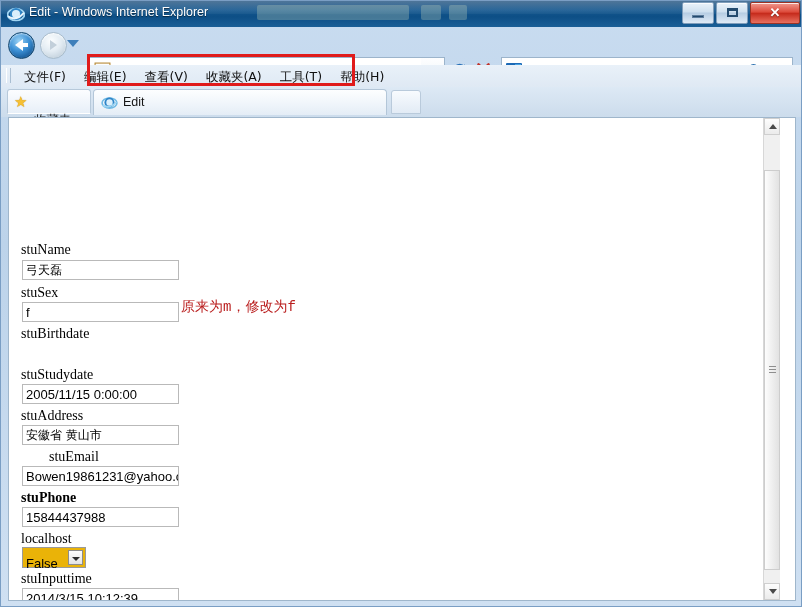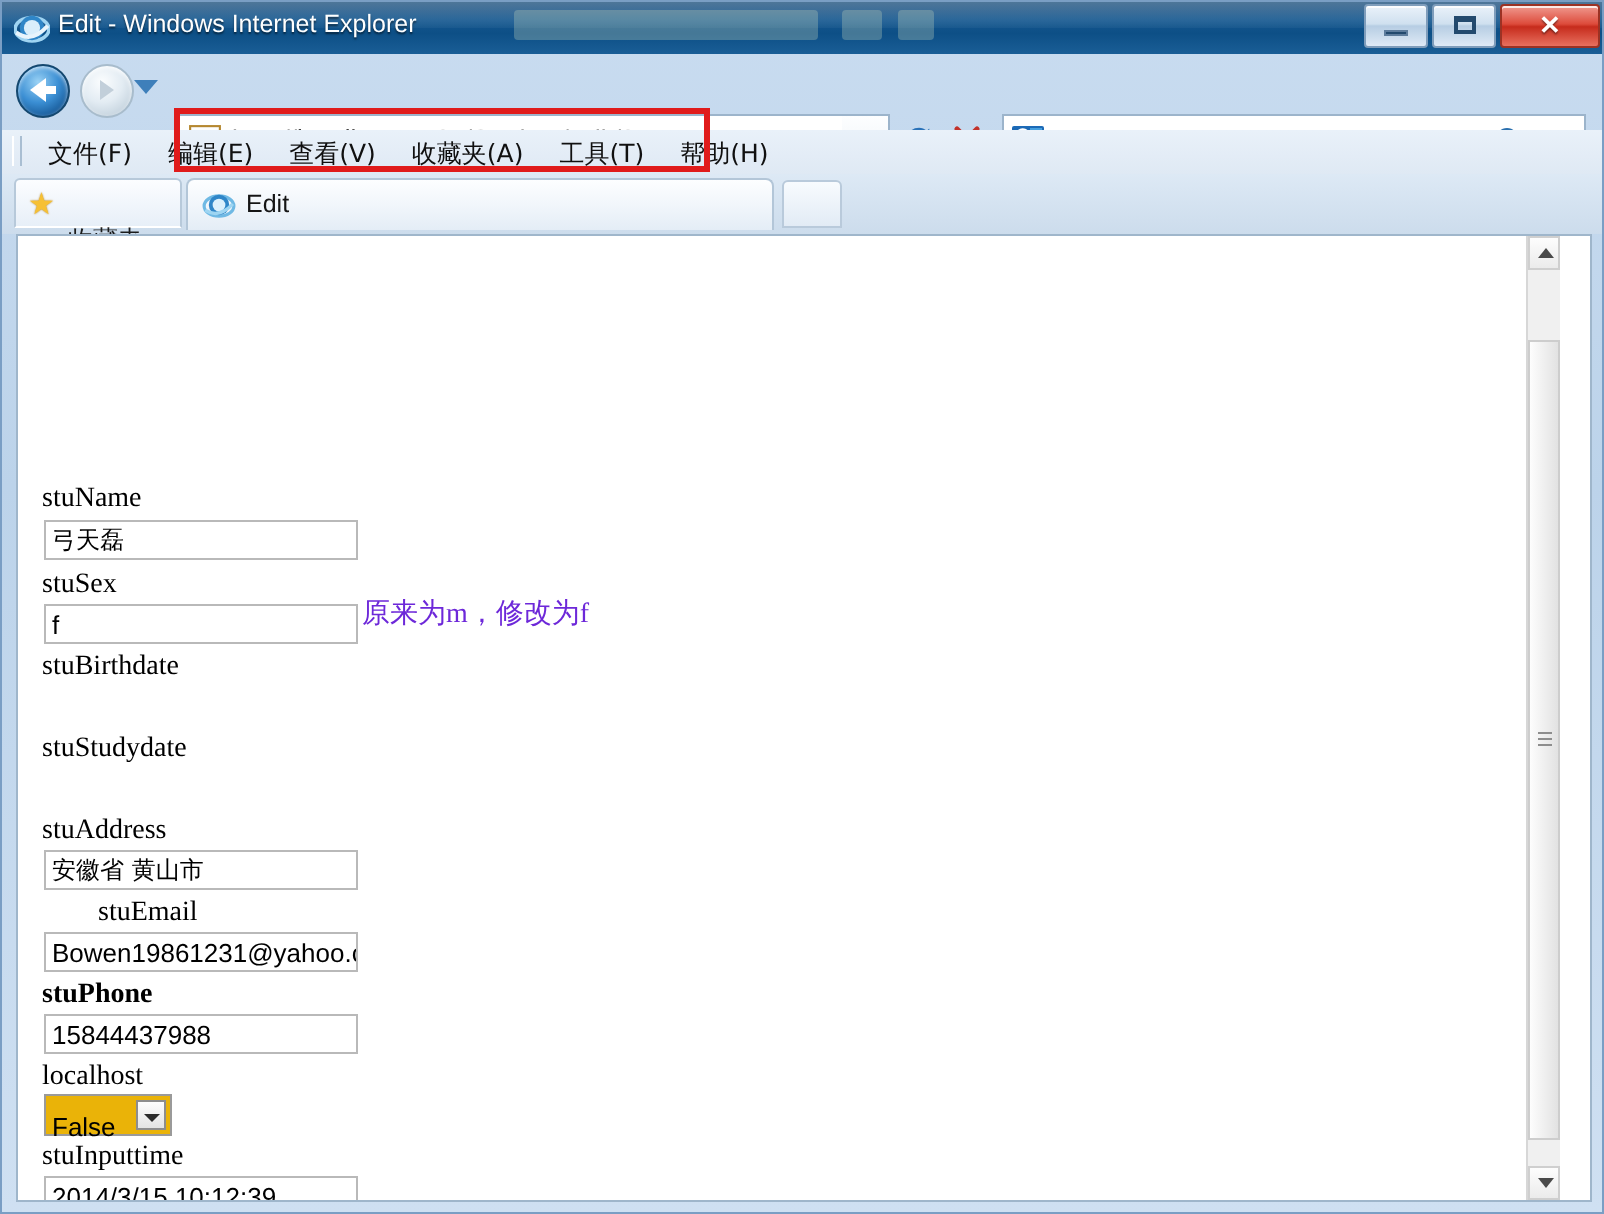--- a/index.html
+++ b/index.html
@@ -452,23 +452,23 @@
     position: absolute;
     left: 3px; top: 6px;
     width: 0; height: 0;
     border-left: 4px solid transparent;
     border-right: 4px solid transparent;
     border-top: 4px solid #2b2b2b;
   }
 
   .annot {
     position: absolute;
-    color: #6d28d9;
-    white-space: nowrap;
-    font-family: Liberation Serif, serif;
+    color: #b91c1c;
+    white-space: nowrap;
+    font-family: Liberation Mono, monospace;
   }
   .annot-sex { left: 172px; top: 180px; font-size: 14px; }
 
   
   .vscroll {
     position: absolute;
     right: 0; top: 0;
     width: 16px; height: 482px;
     background: #f0f0f0;
     border-left: 1px solid #d7d7d7;
@@ -628,20 +628,21 @@
 
       <div class="field-label" style="top:124px;">stuName</div>
       <div class="field-input cjk" style="top:142px;">弓天磊</div>
 
       <div class="field-label" style="top:167px;">stuSex</div>
       <div class="field-input" style="top:184px;">f</div>
 
       <div class="field-label" style="top:208px;">stuBirthdate</div>
 
       <div class="field-label" style="top:249px;">stuStudydate</div>
+      <div class="field-input" style="top:266px;">2005/11/15 0:00:00</div>
 
       <div class="field-label" style="top:290px;">stuAddress</div>
       <div class="field-input cjk" style="top:307px;">安徽省  黄山市</div>
 
       <div class="field-label" style="top:331px;margin-left:28px;">stuEmail</div>
       <div class="field-input" style="top:348px;">Bowen19861231@yahoo.com</div>
 
       <div class="field-label" style="top:372px;font-weight:bold;">stuPhone</div>
       <div class="field-input" style="top:389px;">15844437988</div>
 

